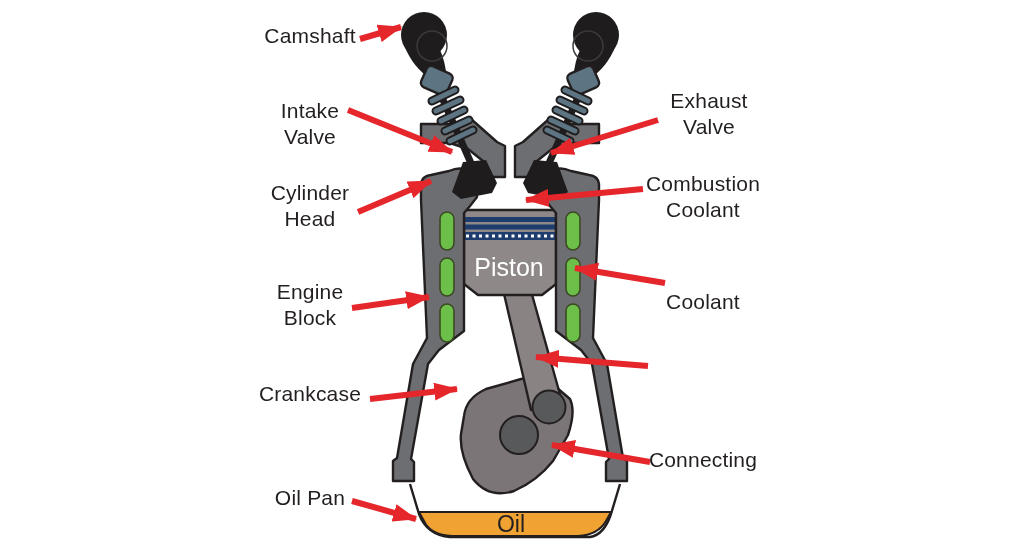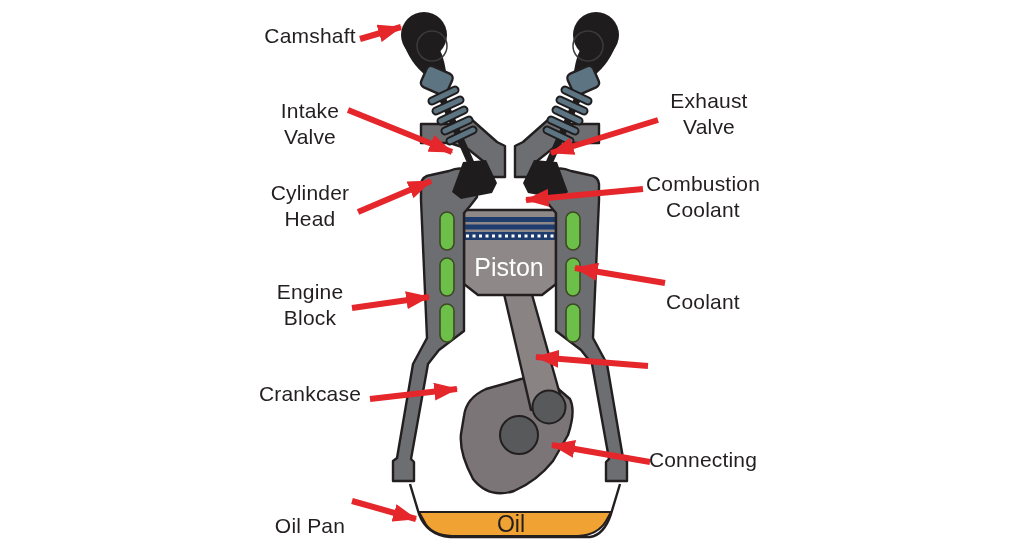--- a/index.html
+++ b/index.html
@@ -114,20 +114,20 @@
   </svg>
 
   <div class="label" style="left:240px;top:23px;width:140px;">Camshaft</div>
   <div class="label" style="left:240px;top:98px;width:140px;">Intake
 Valve</div>
   <div class="label" style="left:240px;top:180px;width:140px;">Cylinder
 Head</div>
   <div class="label" style="left:240px;top:381px;width:140px;">Crankcase</div>
   <div class="label" style="left:240px;top:279px;width:140px;">Engine
 Block</div>
-  <div class="label" style="left:240px;top:485px;width:140px;margin-top:28px;">Oil Pan</div>
+  <div class="label" style="left:240px;top:485px;width:140px;">Oil Pan</div>
   <div class="label" style="left:639px;top:88px;width:140px;">Exhaust
 Valve</div>
   <div class="label" style="left:633px;top:171px;width:140px;">Combustion
 Coolant</div>
   <div class="label" style="left:633px;top:289px;width:140px;">Coolant</div>
   <div class="label" style="left:633px;top:447px;width:140px;">Connecting</div>
 </div>
 
 </body></html>

